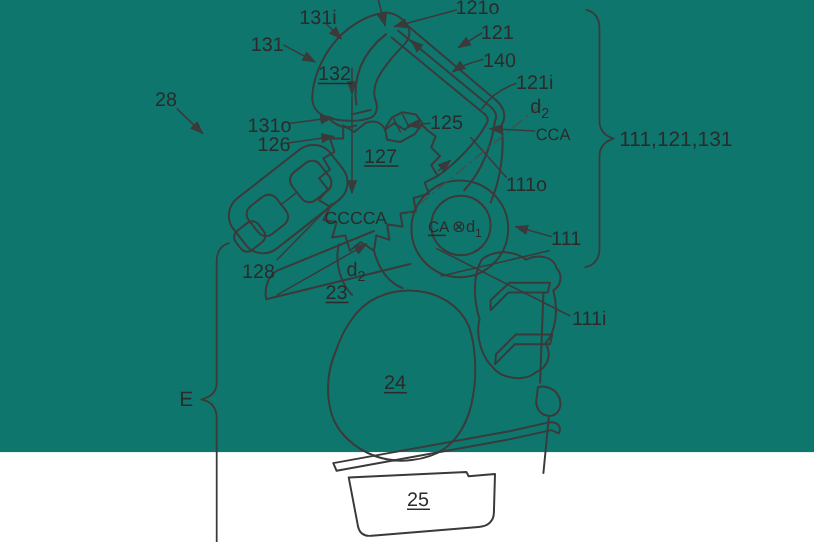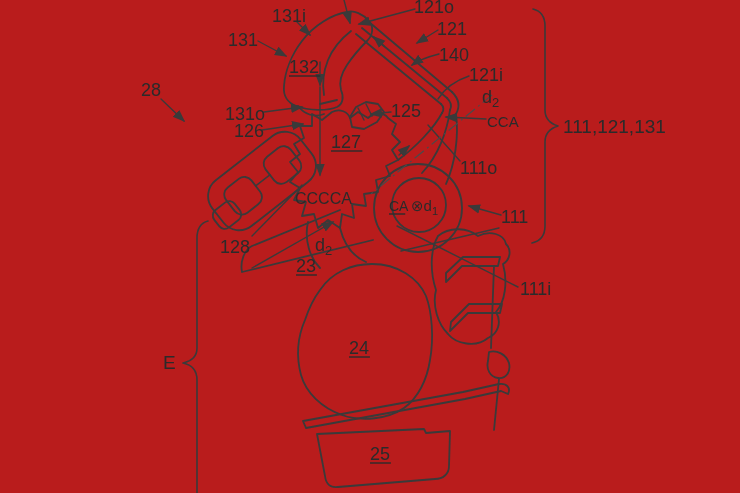--- a/index.html
+++ b/index.html
@@ -1,16 +1,16 @@
 <!DOCTYPE html>
 <html><head>
 <meta charset="utf-8">
 <style>
   html,body{margin:0;padding:0;background:#ffffff;width:740px;height:493px;overflow:hidden;}
-  .canvas{position:relative;width:740px;height:493px;background:#b91c1c;}
+  .canvas{position:relative;width:740px;height:411px;background:#0f766e;}
   svg text{font-family:"Liberation Sans","DejaVu Sans",sans-serif;fill:#2b2b2b;}
   .ln{stroke:#3a3a3a;stroke-width:1.8;fill:none;stroke-linejoin:round;stroke-linecap:round;}
   .ld{stroke:#3a3a3a;stroke-width:1.4;fill:none;stroke-linecap:round;}
   .dd{stroke:#4a4a4a;stroke-width:1.2;fill:none;stroke-dasharray:12 4 2 4;}
 </style>
 </head>
 <body>
 
 <div class="canvas">
 <svg id="fig" width="740" height="493" viewBox="0 0 740 493" xmlns="http://www.w3.org/2000/svg">

